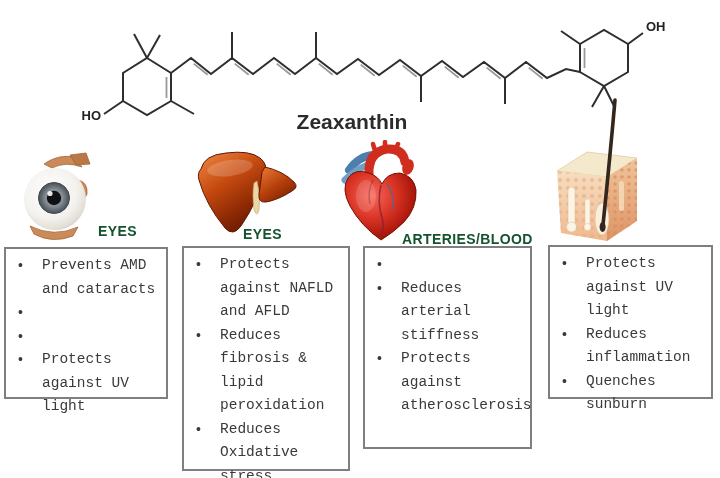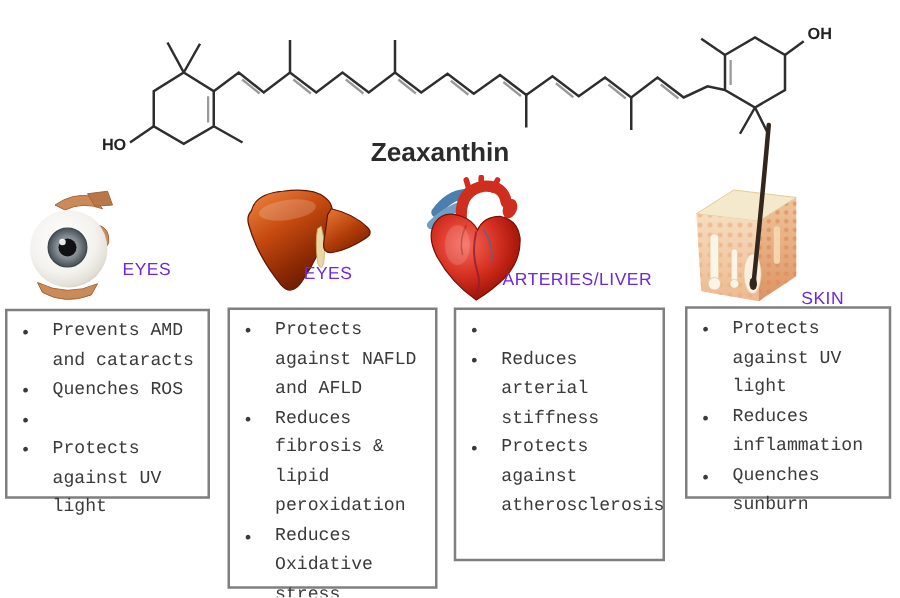--- a/index.html
+++ b/index.html
@@ -3,22 +3,22 @@
 <meta charset="utf-8">
 <style>
   html,body{margin:0;padding:0;background:#fff;}
   .stage{
     position:relative;width:720px;height:478px;background:#ffffff;
     font-family:"Liberation Sans",sans-serif;overflow:hidden;
   }
   .structure-svg{position:absolute;left:0;top:0;}
   .icon-svg{position:absolute;}
   .organ-label{
-    position:absolute;font-weight:normal;font-size:14px;color:#6d28d9;
-    letter-spacing:.4px;white-space:nowrap;
+    position:absolute;font-weight:bold;font-size:14px;color:#14532d;
+    letter-spacing:.4px;white-space:nowrap;margin-top:16px;
   }
   .benefit-box{
     position:absolute;background:#fff;border:2px solid #7f7f7f;
     box-sizing:border-box;padding:5px 4px 4px 4px;
   }
   .benefit-list{list-style:none;margin:0;padding:0;}
   .benefit-item{
     display:flex;align-items:flex-start;
     font-size:14.5px;line-height:23.5px;color:#3a3a3a;
   }
@@ -172,33 +172,32 @@
       <ellipse cx="53" cy="122" rx="7" ry="16" fill="#fbeedd" stroke="#e0bd92" stroke-width=".6"></ellipse>
     </g>
     <g>
       <path d="M66 3 Q61 60 54 128" stroke="#33261d" stroke-width="3.6" fill="none" stroke-linecap="round"></path>
       <ellipse cx="53.6" cy="130" rx="3" ry="5" fill="#33261d"></ellipse>
     </g>
   </svg>
 
   <div class="organ-label" style="left:98px;top:207px">EYES</div>
   <div class="organ-label" style="left:243px;top:210px">EYES</div>
-  <div class="organ-label" style="left:402px;top:215px">ARTERIES/LIVER</div>
+  <div class="organ-label" style="left:402px;top:215px">ARTERIES/BLOOD</div>
   <div class="organ-label" style="left:641px;top:230px">SKIN</div>
 
   <div class="benefit-box" style="left:4px;top:247px;width:164px;height:152px">
     <ul class="benefit-list">
       <li class="benefit-item">
         <span class="bullet">•</span>
         <span class="benefit-text">Prevents AMD
 and cataracts</span>
         </li>
       <li class="benefit-item">
         <span class="bullet">•</span>
-        <span class="benefit-text">Quenches ROS</span>
         </li>
       <li class="benefit-item">
         <span class="bullet">•</span>
         </li>
       <li class="benefit-item">
         <span class="bullet">•</span>
         <span class="benefit-text">Protects
 against UV light</span>
         </li>
     </ul>

